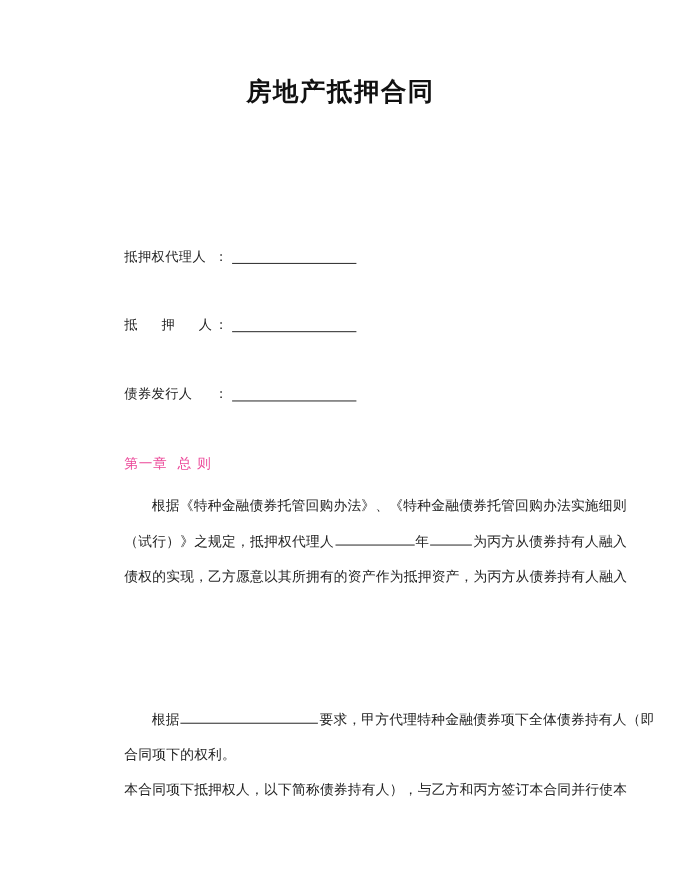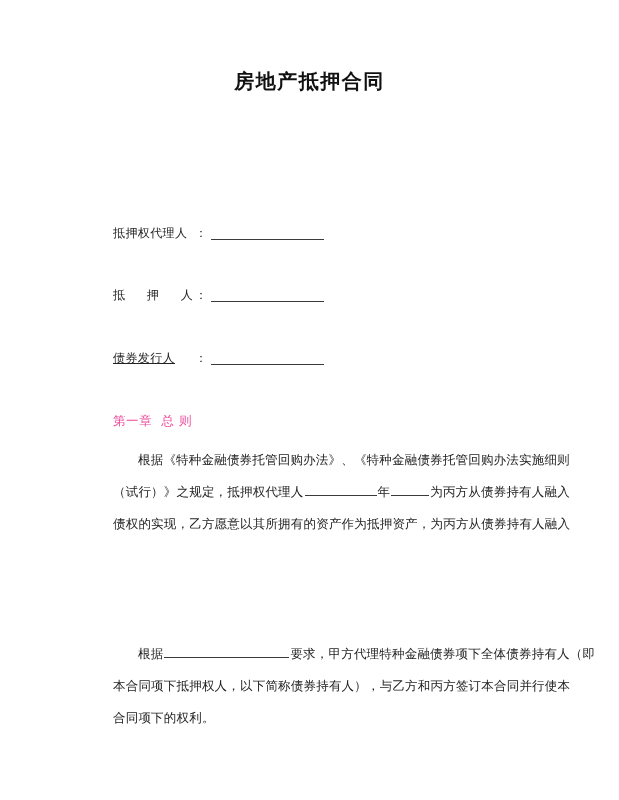--- a/index.html
+++ b/index.html
@@ -23,21 +23,21 @@
     box-sizing: border-box;
   }
 
   
   .doc-title {
     position: absolute;
     top: 68px;
     left: 0;
     width: 619px;
     text-align: center;
-    font-size: 20px;
+    font-size: 23px;
     font-weight: bold;
     letter-spacing: 1.5px;
     color: #111111;
   }
 
   
   .party-field {
     position: absolute;
     left: 113px;
     display: flex;
@@ -59,21 +59,21 @@
     height: 11px;
   }
 
   #field-0 { top: 225px; }
   #field-1 { top: 287px; }
   #field-2 { top: 350px; }
 
   
   #field-0 .label { width: 82px; }
   #field-1 .label { width: 82px; letter-spacing: 9px; }
-  #field-2 .label { width: 82px; text-decoration: underline; }
+  #field-2 .label { width: 82px; }
 
   
   .chapter-heading {
     position: absolute;
     left: 113px;
     top: 413px;
     font-size: 12.5px;
     color: #ec4899;
     letter-spacing: 0.6px;
   }
@@ -139,18 +139,18 @@
   </div>
 
   <div id="paragraphs-container">
       <div class="body-block" id="para-0">
         <div class="para-line indent"><span>根据《特种金融债券托管回购办法》、《特种金融债券托管回购办法实施细则</span></div>
         <div class="para-line"><span>（试行）》之规定，抵押权代理人</span><span class="inline-blank blank-w-long"></span><span>年</span><span class="inline-blank blank-w-short"></span><span>为丙方从债券持有人融入</span></div>
         <div class="para-line"><span>债权的实现，乙方愿意以其所拥有的资产作为抵押资产，为丙方从债券持有人融入</span></div>
       </div>
       <div class="body-block" id="para-1">
         <div class="para-line indent"><span>根据</span><span class="inline-blank blank-w-wide"></span><span>要求，甲方代理特种金融债券项下全体债券持有人（即</span></div>
+        <div class="para-line"><span>合同项下的权利。</span></div>
         <div class="para-line"><span>本合同项下抵押权人，以下简称债券持有人），与乙方和丙方签订本合同并行使本</span></div>
-        <div class="para-line"><span>合同项下的权利。</span></div>
       </div>
     </div>
 
 </div>
 
 </body></html>

